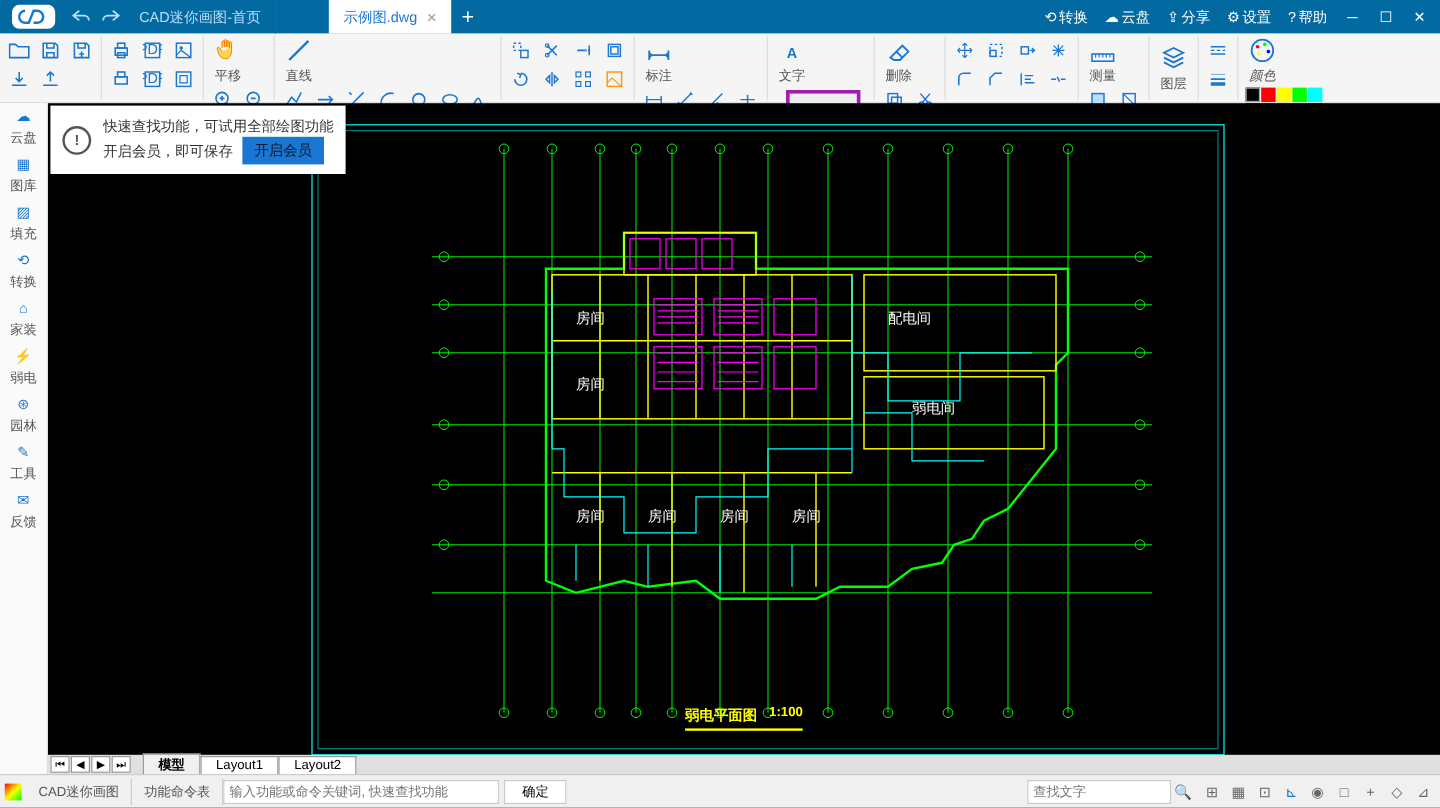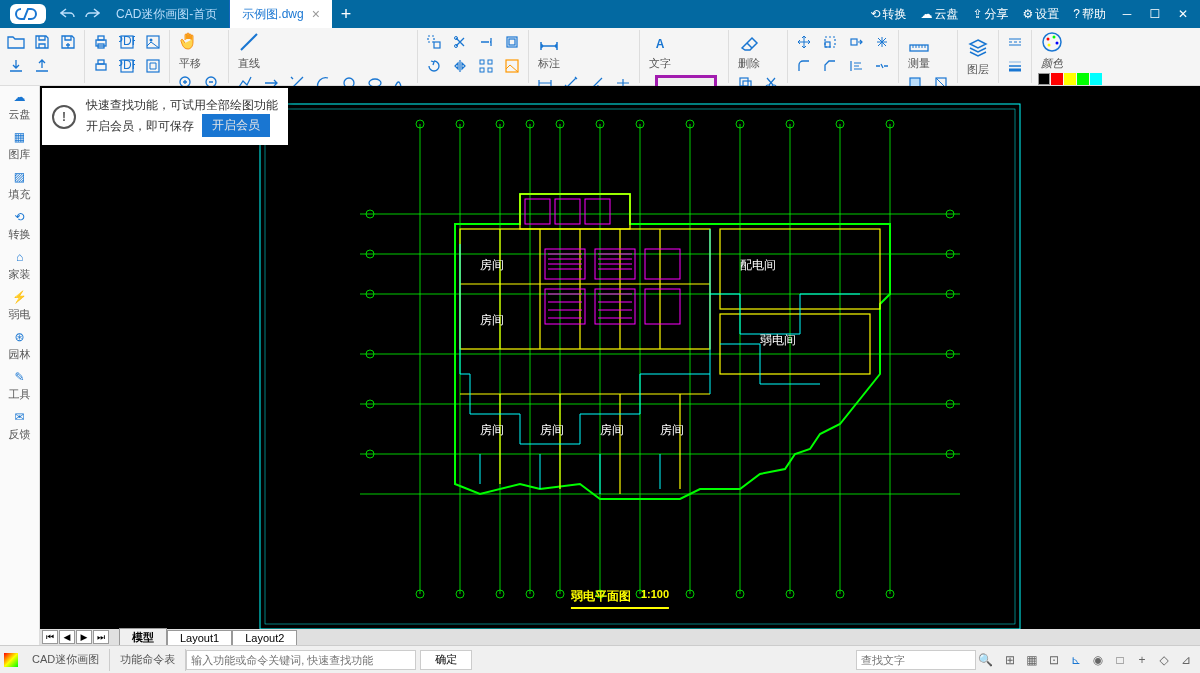--- a/index.html
+++ b/index.html
@@ -4,21 +4,21 @@
 <style>
 *{margin:0;padding:0;box-sizing:border-box;font-family:"Microsoft YaHei",sans-serif;font-size:12px;}
 body{width:1200px;height:673px;overflow:hidden;background:#fff;}
 .titlebar{height:28px;background:#0369a1;display:flex;align-items:center;color:#fff;}
 .logo{width:56px;height:28px;display:flex;align-items:center;justify-content:center;}
 .logo-img{width:36px;height:20px;background:#fff;border-radius:6px;display:flex;align-items:center;justify-content:center;}
 .logo-img svg{width:28px;height:14px;}
 .title-btn{width:24px;height:22px;display:flex;align-items:center;justify-content:center;color:#bbdefb;cursor:pointer;}
 .tab{height:28px;padding:0 12px;display:flex;align-items:center;gap:8px;cursor:pointer;}
 .tab.inactive{color:#bbdefb;border-right:1px solid #1565c0;}
-.tab.active{background:#fff;color:#1976d2;}
+.tab.active{background:#fff;color:#1976d2;margin-left:44px;}
 .tab-close{color:#999;font-size:14px;}
 .tab-add{width:28px;display:flex;align-items:center;justify-content:center;color:#fff;font-size:18px;cursor:pointer;}
 .title-right{margin-left:auto;display:flex;align-items:center;gap:2px;padding-right:4px;}
 .title-right-item{padding:0 6px;height:24px;display:flex;align-items:center;gap:2px;color:#fff;cursor:pointer;font-size:12px;}
 .win-btn{width:26px;height:24px;display:flex;align-items:center;justify-content:center;cursor:pointer;color:#fff;}
 .ribbon{height:58px;background:#f5f5f5;border-bottom:1px solid #ddd;display:flex;padding:2px 0;}
 .ribbon-group{border-right:1px solid #ddd;padding:0 4px;display:flex;flex-direction:column;}
 .ribbon-row{display:flex;gap:2px;}
 .rbtn{width:24px;height:24px;display:flex;align-items:center;justify-content:center;cursor:pointer;color:#1976d2;}
 .rbtn-lg{width:32px;height:54px;display:flex;flex-direction:column;align-items:center;justify-content:center;gap:2px;cursor:pointer;}
@@ -36,21 +36,21 @@
 .canvas-wrap{flex:1;background:#000;position:relative;overflow:hidden;}
 .scrollbar-h{position:absolute;bottom:0;left:0;right:0;height:16px;background:#e0e0e0;display:flex;align-items:center;}
 .scroll-nav{display:flex;gap:1px;padding:0 2px;}
 .scroll-btn{width:16px;height:14px;background:#fff;border:1px solid #999;display:flex;align-items:center;justify-content:center;font-size:9px;cursor:pointer;}
 .layout-tabs{display:flex;margin-left:8px;align-items:center;}
 .layout-tab{padding:1px 12px;background:#fff;border:1px solid #999;border-bottom:none;font-size:11px;cursor:pointer;}
 .layout-tab.active{background:#f0f0f0;font-weight:bold;}
 .notice{position:absolute;top:2px;left:2px;background:#fff;padding:8px 10px;display:flex;align-items:center;gap:10px;box-shadow:2px 2px 4px rgba(0,0,0,0.2);z-index:10;}
 .notice-icon{width:24px;height:24px;border:2px solid #555;border-radius:50%;display:flex;align-items:center;justify-content:center;font-weight:bold;color:#555;}
 .notice-text{font-size:12px;color:#333;line-height:1.5;}
-.notice-btn{background:#1976d2;color:#e5e5e5;padding:3px 10px;cursor:pointer;border:none;}
+.notice-btn{background:#1976d2;color:#0f172a;padding:3px 10px;cursor:pointer;border:none;}
 .drawing{position:absolute;top:0;left:0;width:100%;height:100%;}
 .dwg-title{position:absolute;bottom:36px;left:50%;transform:translateX(-50%);color:#ff0;font-size:14px;font-weight:bold;border-bottom:2px solid #ff0;padding-bottom:2px;display:flex;gap:10px;}
 .statusbar{height:28px;background:#f0f0f0;border-top:1px solid #ccc;display:flex;align-items:center;}
 .status-item{padding:0 10px;height:22px;display:flex;align-items:center;border-right:1px solid #ccc;font-size:11px;color:#555;}
 .status-log{width:14px;height:14px;background:linear-gradient(135deg,#f00 0%,#ff0 50%,#0f0 100%);margin:0 4px;}
 .cmd-in{flex:0 0 230px;height:20px;border:1px solid #ccc;font-size:11px;padding:0 4px;color:#999;}
 .status-ok{padding:0 14px;background:#fff;border:1px solid #ccc;height:20px;cursor:pointer;font-size:11px;margin:0 4px;}
 .search-in{width:120px;height:20px;border:1px solid #ccc;font-size:11px;padding:0 4px;color:#999;margin-left:auto;}
 .status-icons{display:flex;gap:2px;padding:0 4px;}
 .sicon{width:20px;height:20px;display:flex;align-items:center;justify-content:center;cursor:pointer;color:#666;}

